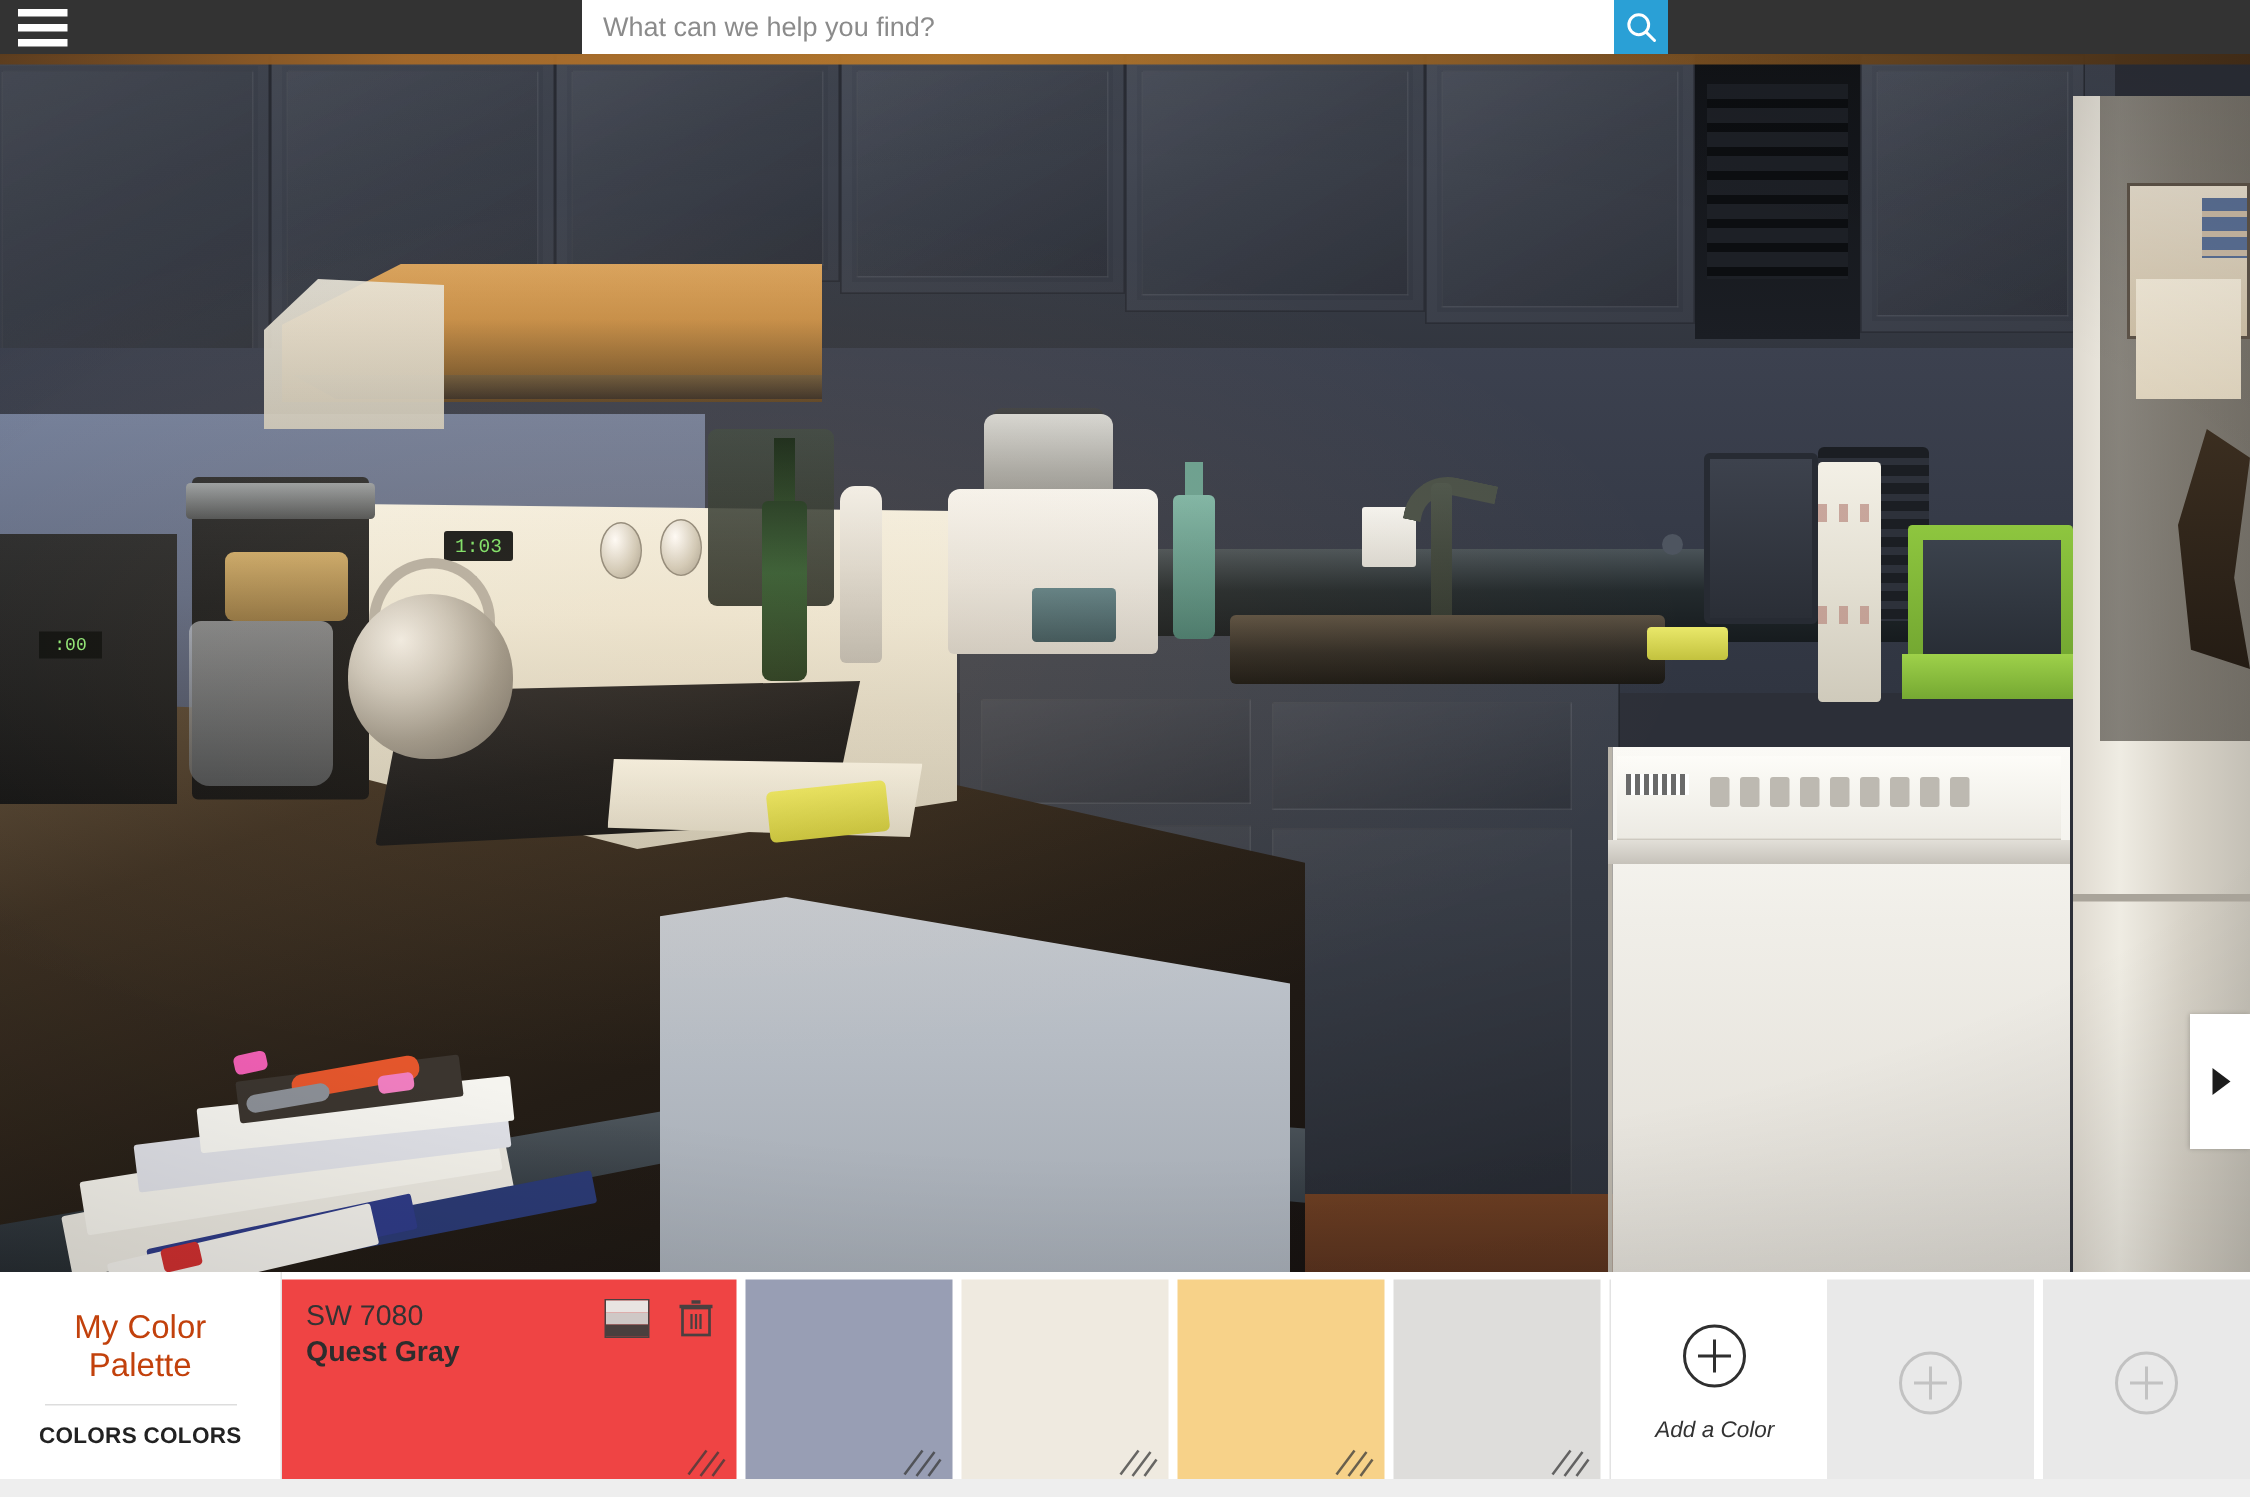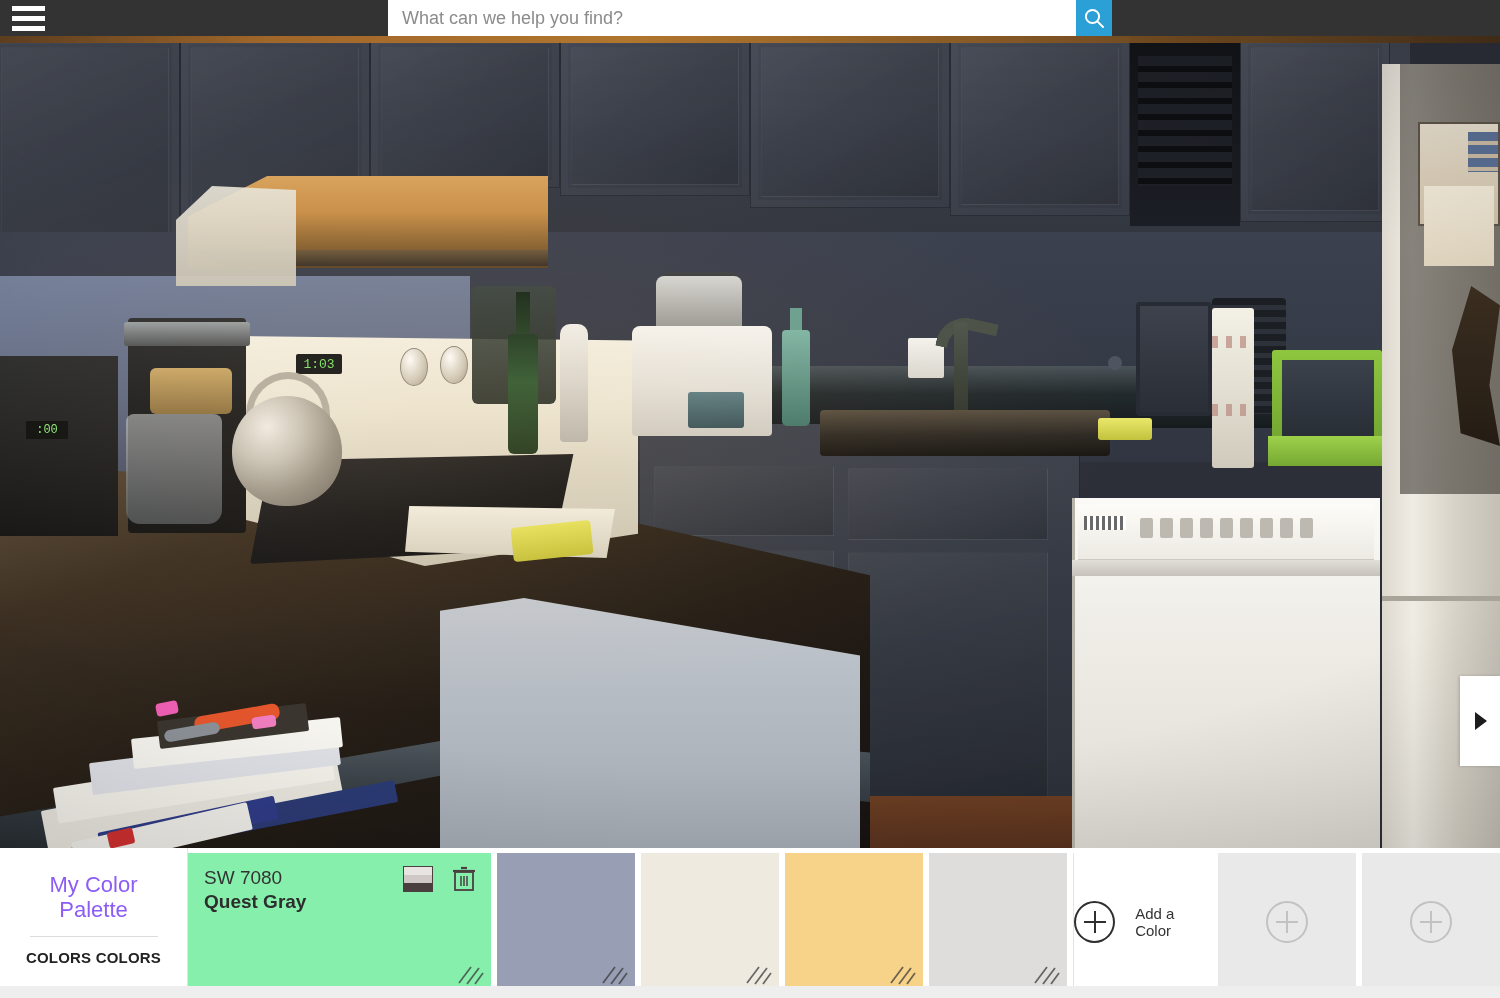--- a/index.html
+++ b/index.html
@@ -454,21 +454,21 @@
   }
   .mycolor {
     width: 188px; flex: 0 0 188px;
     display: flex; flex-direction: column;
     align-items: center; justify-content: center;
     border-right: 1px solid #e3e3e3;
     background: #fff;
     padding-bottom: 8px;
   }
   .mycolor-title {
-    font-size: 22px; color: #8b5cf6; text-align:center; line-height: 1.15;
+    font-size: 22px; color: #c2410c; text-align:center; line-height: 1.15;
     font-family: "Liberation Sans", sans-serif;
   }
   .mycolor-div { width: 128px; height: 1px; background: #ddd; margin: 14px 0 12px; }
   .compare {
     font-size: 15px; font-weight: bold; letter-spacing: .2px; color: #222;
     cursor: pointer;
   }
 
   .swatches {
     flex: 1 1 auto;
@@ -505,23 +505,24 @@
   .stripes-icon i.l2 { background:#cfc8c6; }
   .stripes-icon i.l3 { background:#4a3f3e; }
   .corner {
     position: absolute; right: 7px; bottom: 6px;
     width: 26px; height: 22px;
     opacity: .75;
   }
   .swatch.empty { background: #e9e9e9; display:flex; align-items:center; justify-content:center; }
   .addcolor {
     flex: 1 1 0; background: #ffffff;
-    display:flex; flex-direction: row; align-items:center; justify-content:center;
+    display:flex; flex-direction: column; align-items:center; justify-content:center;
     gap: 20px; cursor: pointer;
     border-left: 1px solid #e3e3e3;
+    font-style: italic;
   }
   .plus-circle {
     width: 42px; height: 42px; border-radius: 50%;
     border: 2px solid #2f2f2f;
     display:flex; align-items:center; justify-content:center;
     position: relative;
   }
   .plus-circle::before, .plus-circle::after {
     content:""; position:absolute; background:#2f2f2f;
   }
@@ -731,21 +732,21 @@
       <div class="mycolor-title">
         <div>My Color</div>
         <div>Palette</div>
       </div>
       <div class="mycolor-div"></div>
       <div class="compare">COLORS COLORS</div>
     </div>
 
     <div class="swatches">
 
-      <div class="swatch named" style="background:#86efac;">
+      <div class="swatch named" style="background:#ef4444;">
         <div class="sw-code">SW 7080</div>
         <div class="sw-name">Quest Gray</div>
         <div class="sw-icons">
           <div class="stripes-icon">
             <i class="l1"></i>
               <i class="l2"></i>
               <i class="l3"></i>
           </div>
           <svg width="26" height="28" viewBox="0 0 26 28">
             <rect x="4" y="7" width="18" height="18" fill="none" stroke="#4a4040" stroke-width="1.8"></rect>

